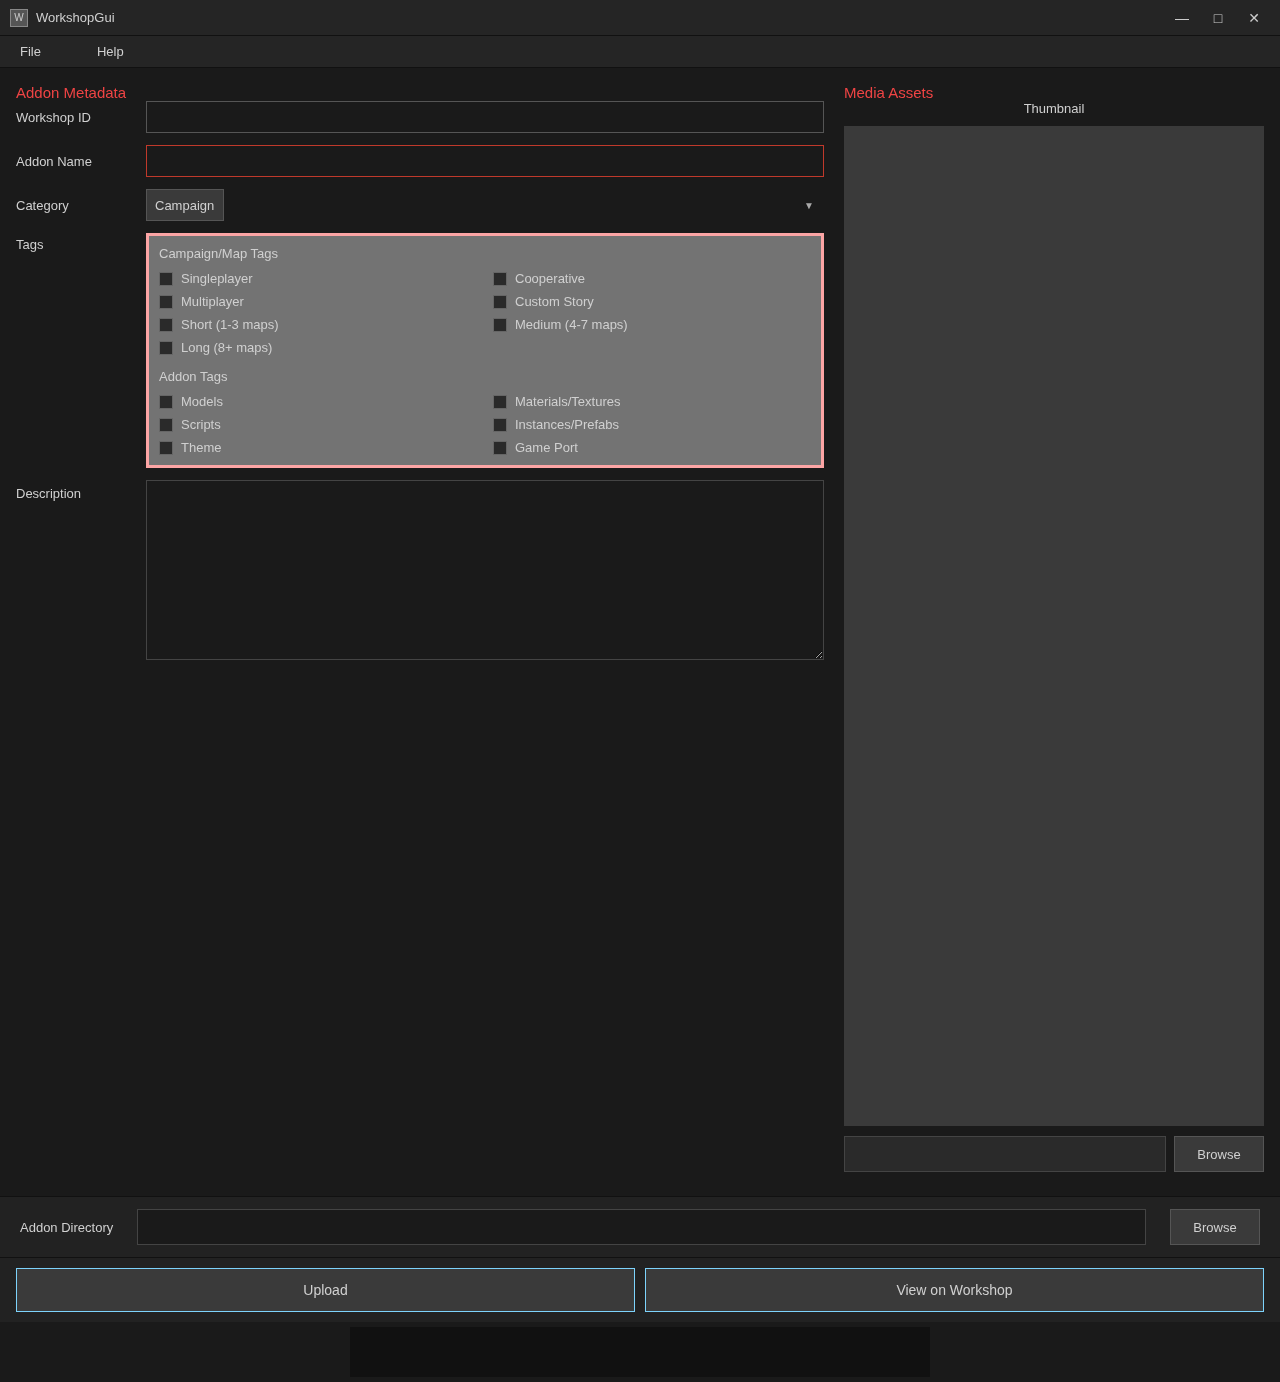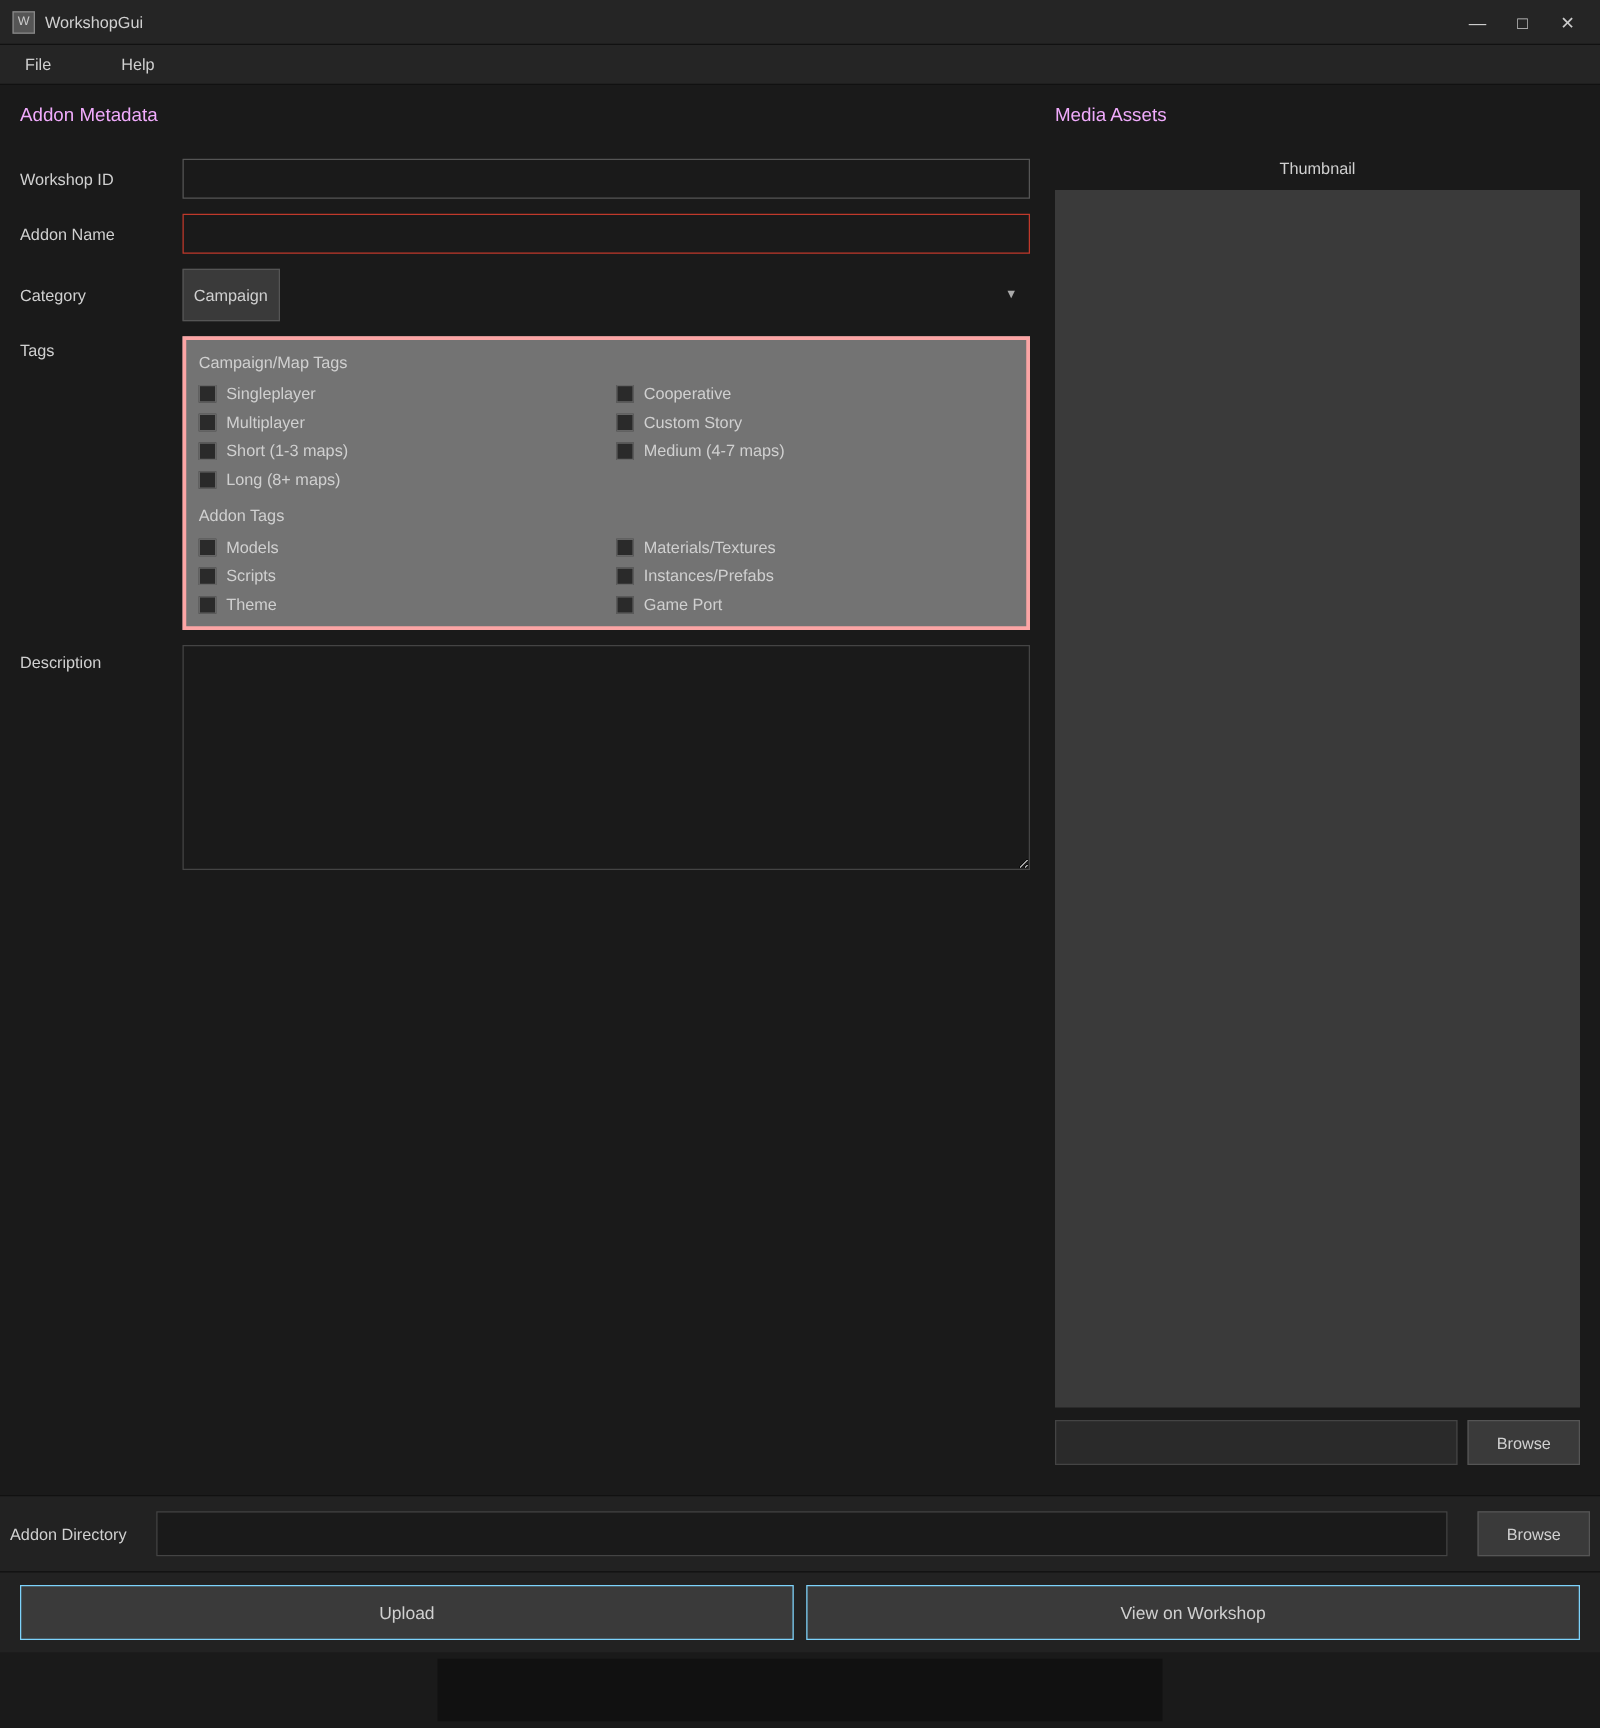--- a/index.html
+++ b/index.html
@@ -100,22 +100,22 @@
 
     
     .left-panel {
       flex: 1;
       display: flex;
       flex-direction: column;
     }
 
     .section-title {
       font-size: 15px;
-      color: #f0abfc;
-      margin-bottom: 26px;
+      color: #ef4444;
+      margin-bottom: 0;
       font-weight: normal;
     }
 
     .form-group {
       display: flex;
       align-items: center;
       margin-bottom: 12px;
     }
 
     .form-label {
@@ -140,21 +140,21 @@
       border: 1px solid #555;
     }
 
     .form-select {
       flex: 1;
       background: #3a3a3a;
       border: 1px solid #555;
       color: #d0d0d0;
       padding: 5px 8px;
       font-size: 13px;
-      height: 42px;
+      height: 32px;
       outline: none;
       cursor: pointer;
       appearance: none;
       -webkit-appearance: none;
       position: relative;
     }
 
     .select-wrapper {
       flex: 1;
       position: relative;
@@ -311,21 +311,21 @@
       cursor: pointer;
       display: flex;
       align-items: center;
       justify-content: center;
       min-width: 90px;
     }
 
     
     .bottom-bar {
       background: #222;
-      padding: 12px 8px;
+      padding: 12px 20px;
       display: flex;
       align-items: center;
       gap: 24px;
       border-top: 1px solid #111;
       flex-shrink: 0;
     }
 
     .directory-label {
       font-size: 13px;
       color: #d0d0d0;

